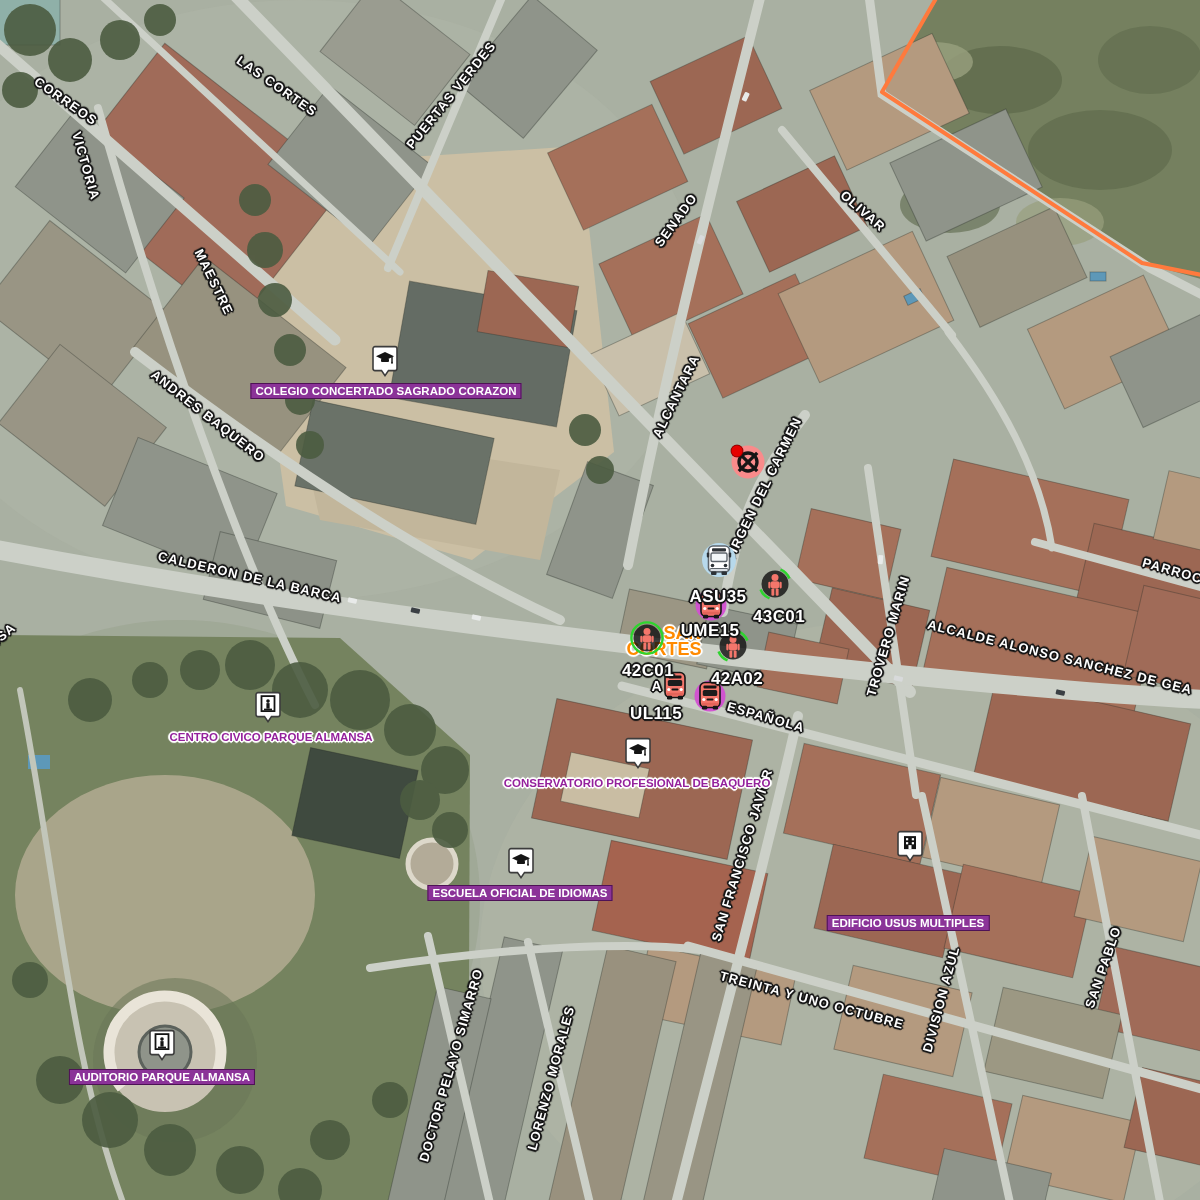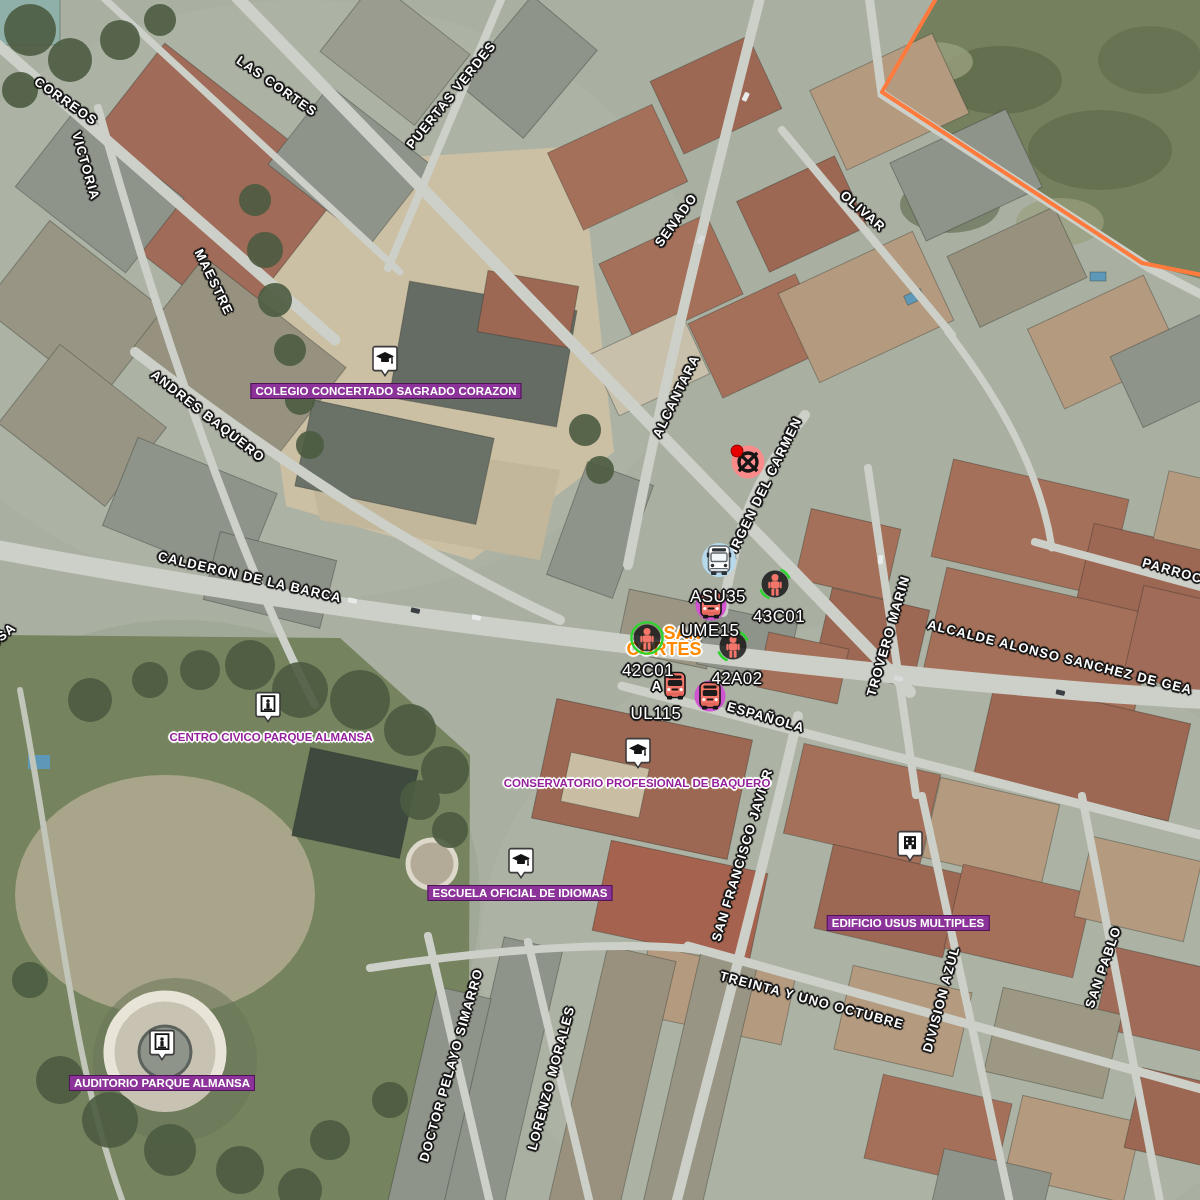--- a/index.html
+++ b/index.html
@@ -18,21 +18,21 @@
     -1px 1px 0 #151515,0 1px 0 #151515,1px 1px 0 #151515,
     -2px 0 1px #151515,2px 0 1px #151515,0 2px 1px #151515,0 -2px 1px #151515;}
   .ol-w{text-shadow:
     -1px -1px 0 #fff,0 -1px 0 #fff,1px -1px 0 #fff,
     -1px 0 0 #fff,1px 0 0 #fff,
     -1px 1px 0 #fff,0 1px 0 #fff,1px 1px 0 #fff,
     -2px 0 1px #fff,2px 0 1px #fff,0 2px 1px #fff,0 -2px 1px #fff;}
 
   .street-label{position:absolute;font-weight:bold;font-size:13px;letter-spacing:1.1px;
     white-space:nowrap;z-index:20;}
-  .unit-label{position:absolute;font-weight:normal;font-size:17px;letter-spacing:.4px;
+  .unit-label{position:absolute;font-weight:bold;font-size:17px;letter-spacing:.4px;
     white-space:nowrap;z-index:40;transform:translate(-50%,-50%);}
   #incident-label{position:absolute;font-weight:bold;font-size:15px;letter-spacing:.2px;
     white-space:nowrap;z-index:45;transform:translate(-50%,-50%);}
   #muni-label{position:absolute;font-weight:bold;font-size:18px;line-height:16px;
     color:#ff8a00;text-align:right;white-space:nowrap;z-index:26;transform:translate(-50%,-50%);}
 
   .poi-label{position:absolute;font-weight:bold;font-size:11.5px;white-space:nowrap;
     z-index:28;transform:translate(-50%,-50%);}
   .poi-boxed{color:#fff;background:#8b3398;border:1px solid #4e1256;padding:1px 4px;}
   .poi-halo{color:#94219c;}
@@ -290,21 +290,21 @@
           <rect x="11.5" y="15" width="3" height="4" fill="#fff"></rect>
         </svg></div>
       <div class="poi-label poi-boxed" style="left: 908px; top: 875px; margin-top: 48px;">EDIFICIO USUS MULTIPLES</div>
       <div class="poi-pin" style="left: 162px; top: 1050px;"><svg width="26" height="32" viewBox="0 0 26 32">
           <path d="M3 1.5 h20 a2 2 0 0 1 2 2 v20 a2 2 0 0 1 -2 2 h-6.5 L13 30.5 L9.5 25.5 H3 a2 2 0 0 1 -2 -2 v-20 a2 2 0 0 1 2 -2 Z" fill="#fff" stroke="#3c3c3c" stroke-width="1.6"></path>
           <rect x="6.5" y="5" width="13" height="15" fill="none" stroke="#141414" stroke-width="1.8"></rect>
           <circle cx="13" cy="10" r="1.8" fill="#141414"></circle>
           <rect x="11.4" y="12" width="3.2" height="5.5" fill="#141414"></rect>
           <rect x="9" y="17.5" width="8" height="1.8" fill="#141414"></rect>
         </svg></div>
-      <div class="poi-label poi-boxed" style="left: 162px; top: 1077px; margin-top: 6px;">AUDITORIO PARQUE ALMANSA</div>
+      <div class="poi-label poi-boxed" style="left: 162px; top: 1077px;">AUDITORIO PARQUE ALMANSA</div>
     </div>
 
   <div id="muni-label" class="ol-w" style="left: 664px; top: 641px;">
     <div>SAN</div>
     <div>CORTES</div>
   </div>
 
   <div id="units-layer" class="layer">
       <div class="unit-marker" style="left: 719px; top: 562px;"><svg width="40" height="40" viewBox="0 0 40 40">
           <circle cx="20" cy="20" r="17" fill="#b7d9ec"></circle>

